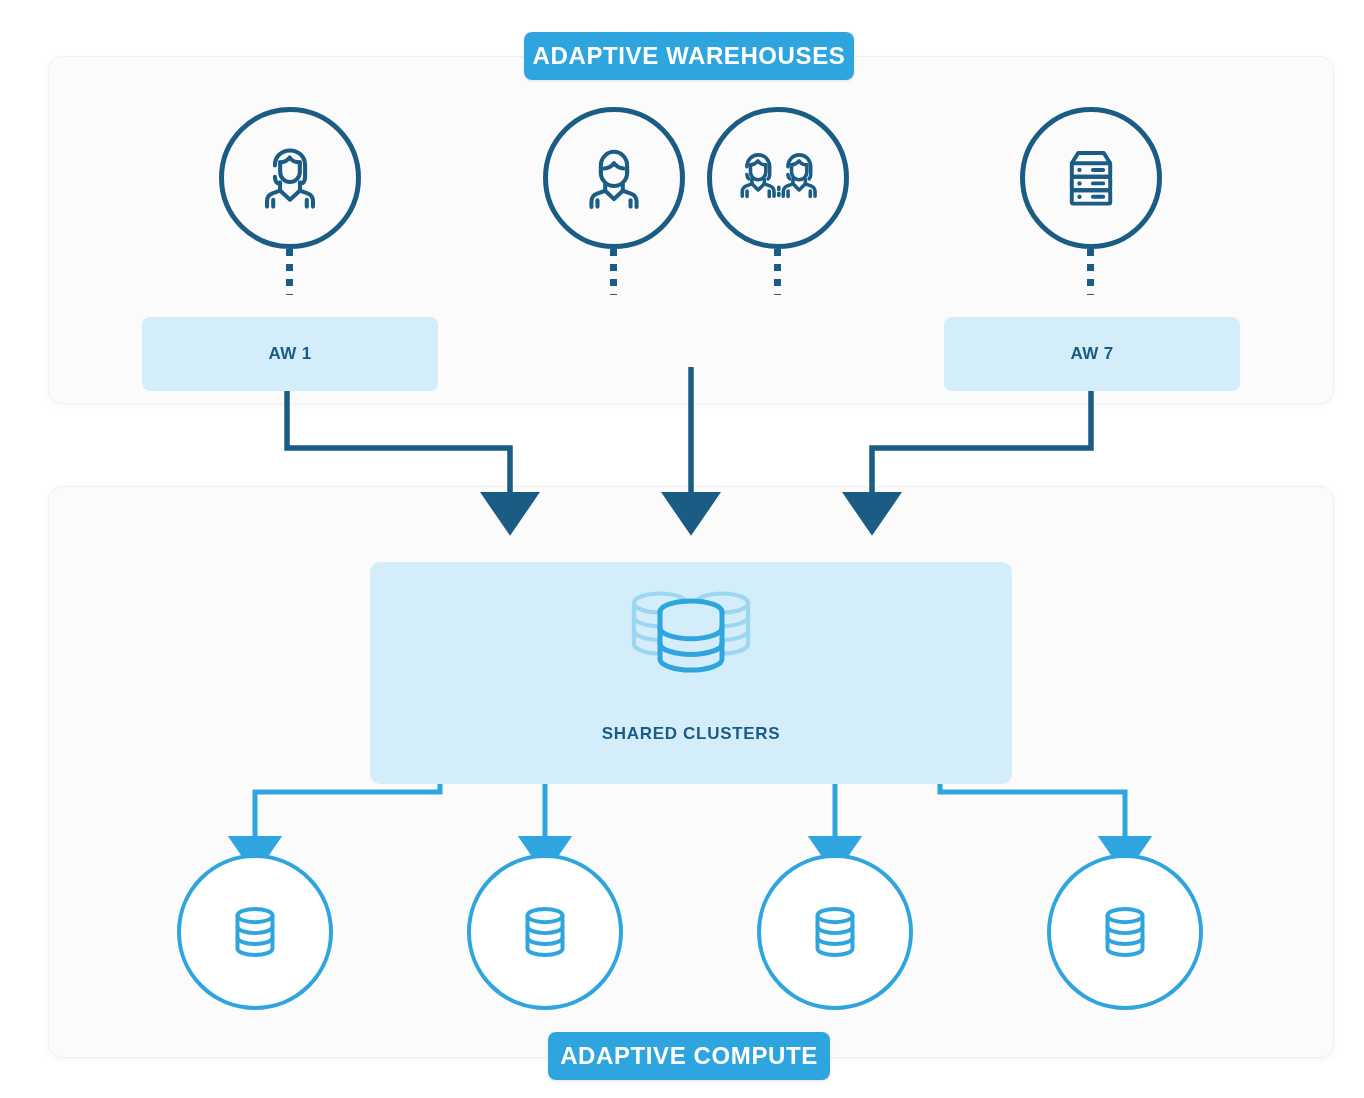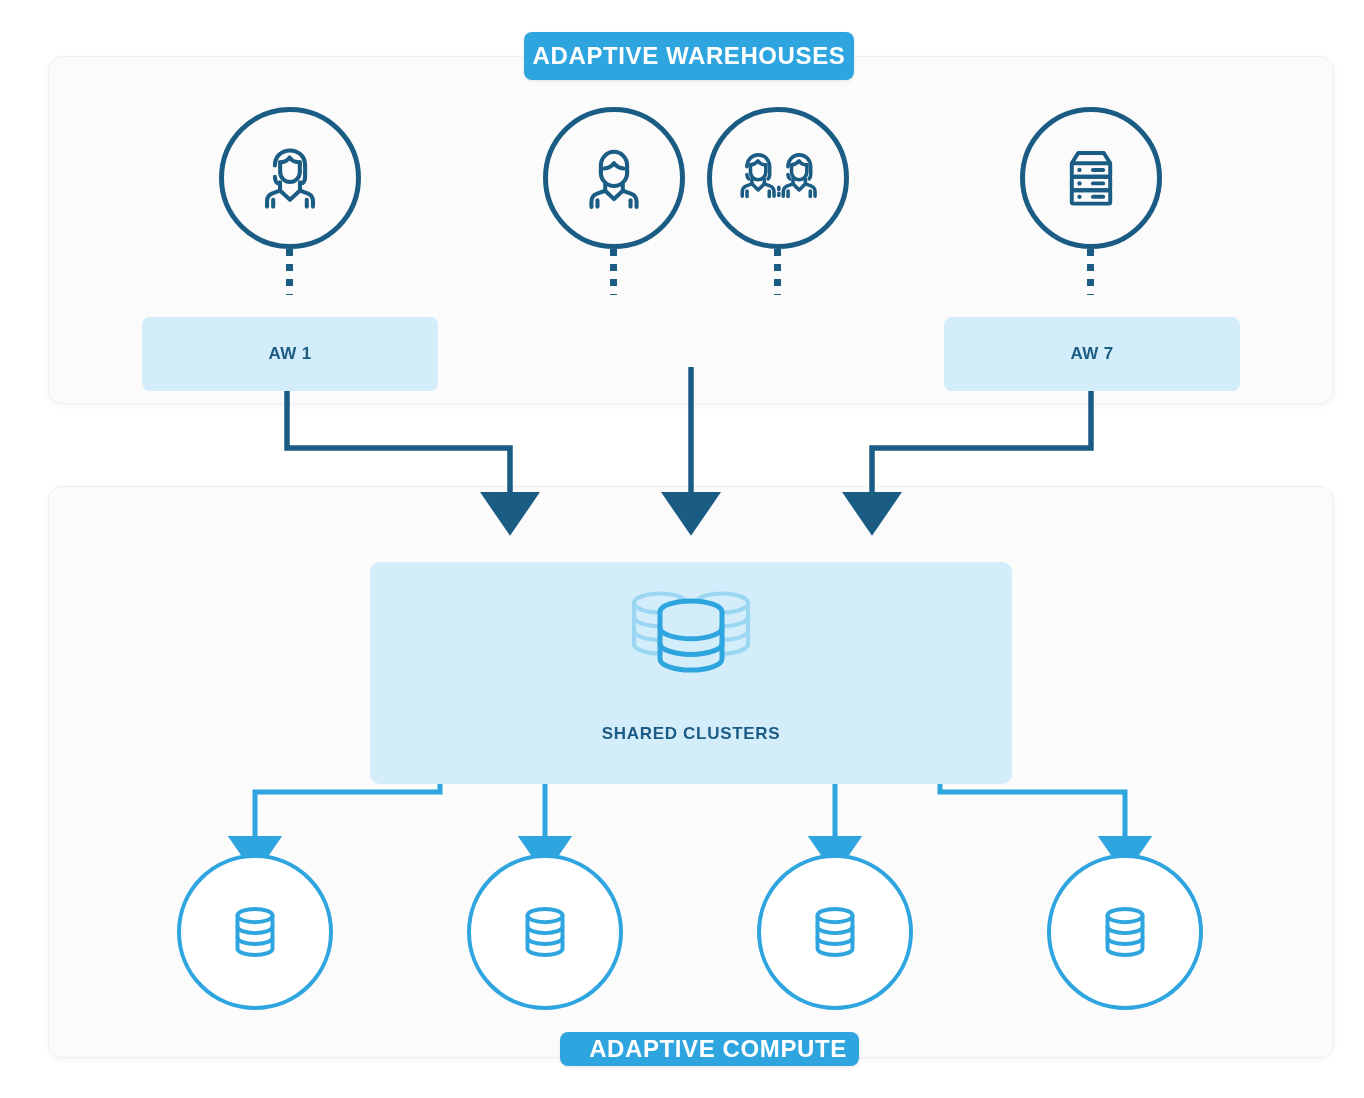--- a/index.html
+++ b/index.html
@@ -41,21 +41,21 @@
     color: #ffffff;
     border-radius: 8px;
     font-weight: bold;
     letter-spacing: 0.6px;
     font-size: 24px;
     z-index: 30;
     white-space: nowrap;
     box-shadow: 0 1px 3px rgba(0,0,0,0.10);
   }
   #pill-top    { left: 524px; top: 32px;   width: 330px; height: 48px; }
-  #pill-bottom { left: 560px; top: 1032px; width: 282px; height: 34px; padding-left: 17px; }
+  #pill-bottom { left: 548px; top: 1032px; width: 282px; height: 48px; }
 
   
   .persona {
     position: absolute;
     width: 142px;
     height: 142px;
     border-radius: 50%;
     border: 5px solid #1b5c85;
     background: #fbfbfb;
     box-sizing: border-box;

